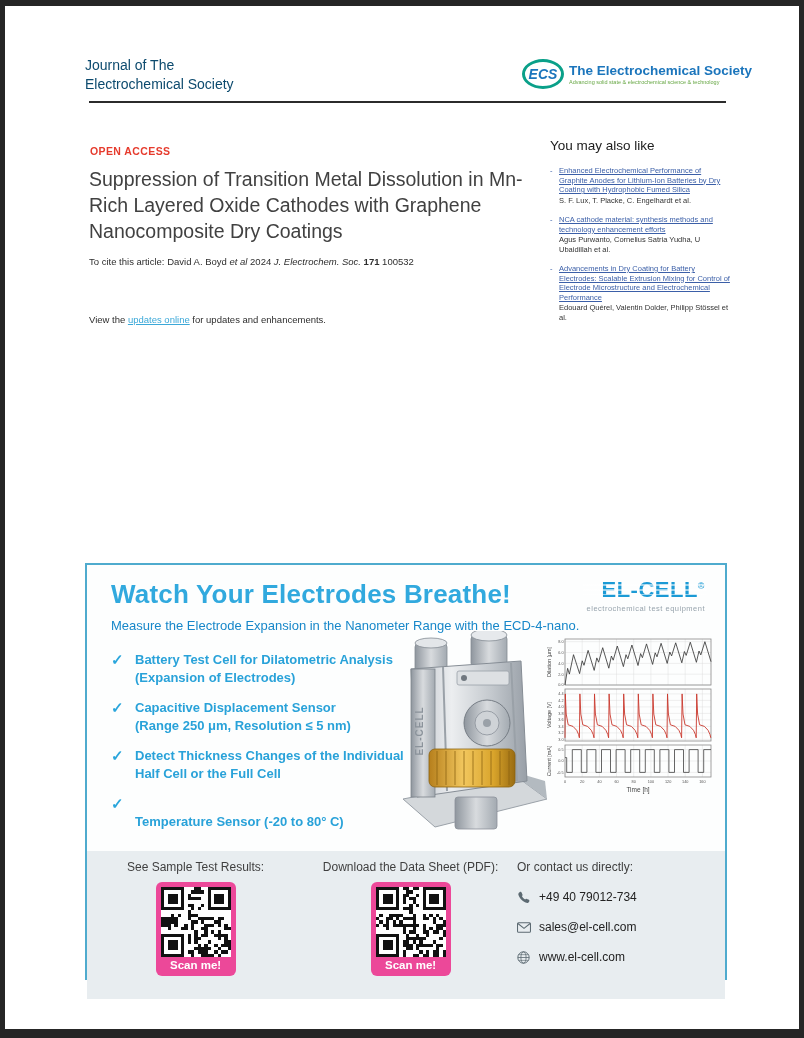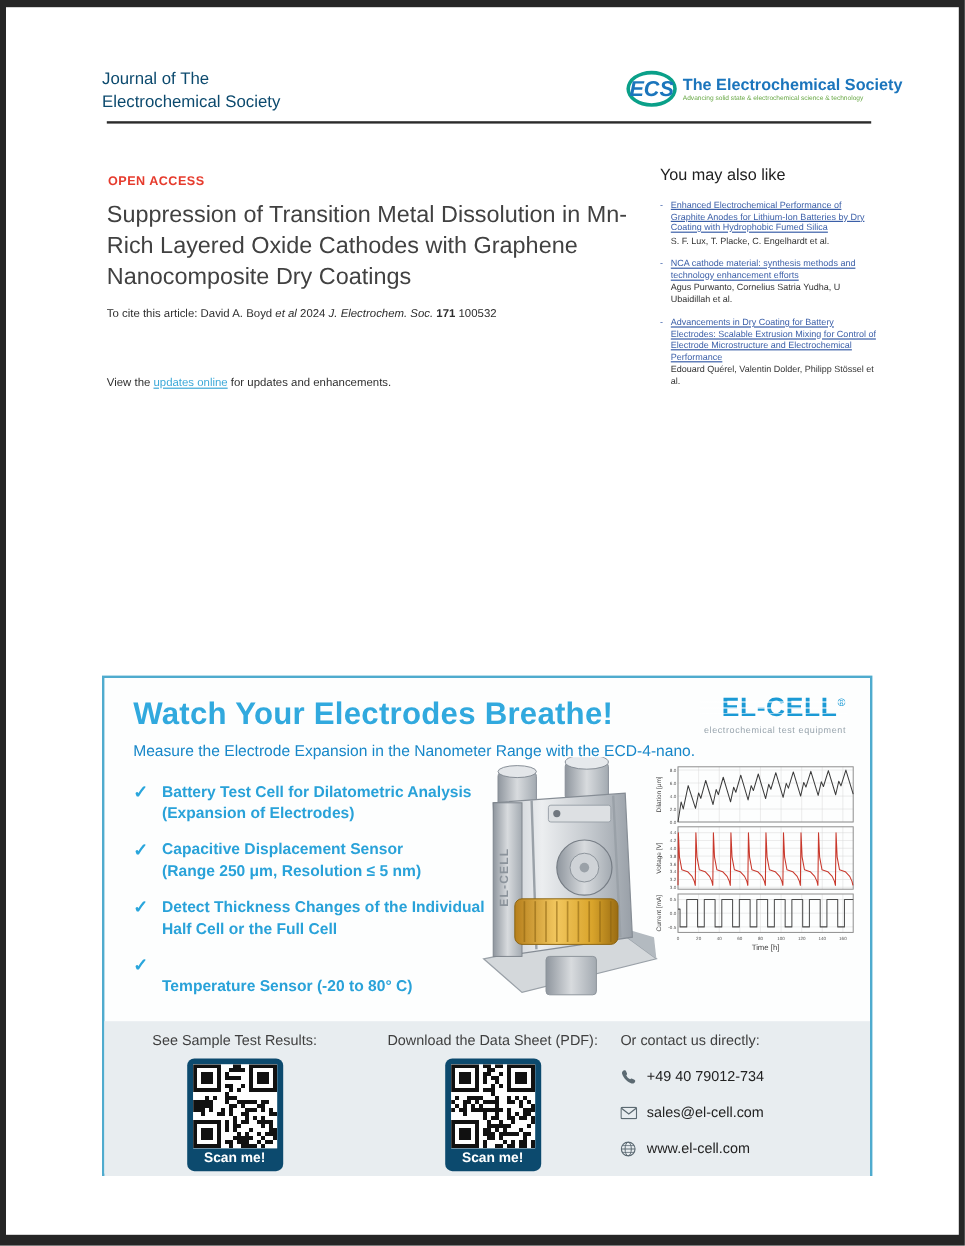--- a/index.html
+++ b/index.html
@@ -8,21 +8,21 @@
     font-family:"Liberation Sans", sans-serif; overflow:hidden;
   }
   .page { position:absolute; left:5px; top:6px; width:794px; height:1023px; background:#ffffff; }
 
   
   .journal-name { position:absolute; left:80px; top:50px; font-size:14px; line-height:19px; color:#0c4a6e; }
   .ecs-logo { position:absolute; left:517px; top:53px; display:flex; align-items:center; }
   .ecs-ellipse {
     width:42px; height:30px; border:3px solid #0aa089; border-radius:50%;
     display:flex; align-items:center; justify-content:center; flex:0 0 auto;
-    color:#1b75bc; font-weight:bold; font-style:italic; font-size:18px;
+    color:#1b75bc; font-weight:bold; font-style:italic; font-size:14px;
   }
   .ecs-text { margin-left:5px; }
   .ecs-name { color:#1b75bc; font-size:13.5px; font-weight:bold; }
   .ecs-tagline { color:#67a744; font-size:5.5px; margin-top:1px; }
   .header-rule { position:absolute; left:84px; top:95px; width:637px; height:2px; background:#2b2b2b; }
 
   
   .open-access { position:absolute; left:85px; top:139px; color:#e63b2d; font-size:10.5px; font-weight:bold; letter-spacing:.4px; }
   .article-title { position:absolute; left:84px; top:160px; width:438px; font-size:19.5px; line-height:26px; color:#414141; }
   .citation { position:absolute; left:84px; top:250px; font-size:9.5px; color:#2e2e2e; }
@@ -49,27 +49,27 @@
   .ad-logo-name sup { font-size:9px; }
   .ad-logo-tagline { font-size:7.5px; color:#98a4ad; letter-spacing:.5px; margin-top:1px; }
   .ad-subtitle { position:absolute; left:24px; top:53px; font-size:13px; font-weight:normal; color:#1787c9; }
   .features { position:absolute; left:24px; top:86px; width:302px; }
   .feature { display:flex; margin-bottom:13px; }
   .feature .check { color:#2aa6dc; font-size:15px; font-weight:bold; width:24px; flex:0 0 auto; }
   .feature .ftext { font-size:13px; font-weight:bold; color:#29a2d9; line-height:17.5px; }
   .device-wrap { position:absolute; left:312px; top:66px; }
   .chart-wrap { position:absolute; left:458px; top:72px; }
 
-  .ad-footer { position:absolute; left:0; top:286px; width:638px; height:129px; background:#e8edf0; display:flex; padding-top:9px; }
+  .ad-footer { position:absolute; left:0; top:286px; width:638px; height:148px; background:#e8edf0; display:flex; padding-top:9px; }
   .foot-col { text-align:center; }
   .foot-col.c1 { flex:1.02; }
   .foot-col.c2 { flex:1; }
   .foot-col.c3 { width:208px; text-align:left; }
   .foot-heading { font-size:12px; color:#3f3f3f; }
-  .qr-card { width:80px; margin:8px auto 0; background:#0c4a6e; border-radius:6px; padding:5px 5px 1px; }
+  .qr-card { width:80px; margin:8px auto 0; background:#ec4899; border-radius:6px; padding:5px 5px 1px; }
   .qr-card svg { display:block; background:#fff; }
   .qr-label { color:#fff; font-size:11.5px; font-weight:bold; text-align:center; padding:2px 0 4px; }
   .contact-row { display:flex; align-items:center; margin-top:15px; font-size:12px; color:#222; }
   .contact-row .cicon { width:22px; color:#5c6a72; font-size:13px; }
   .contact-row .cicon svg { vertical-align:middle; }
 </style>
 </head>
 <body>
 
 <div class="page">

